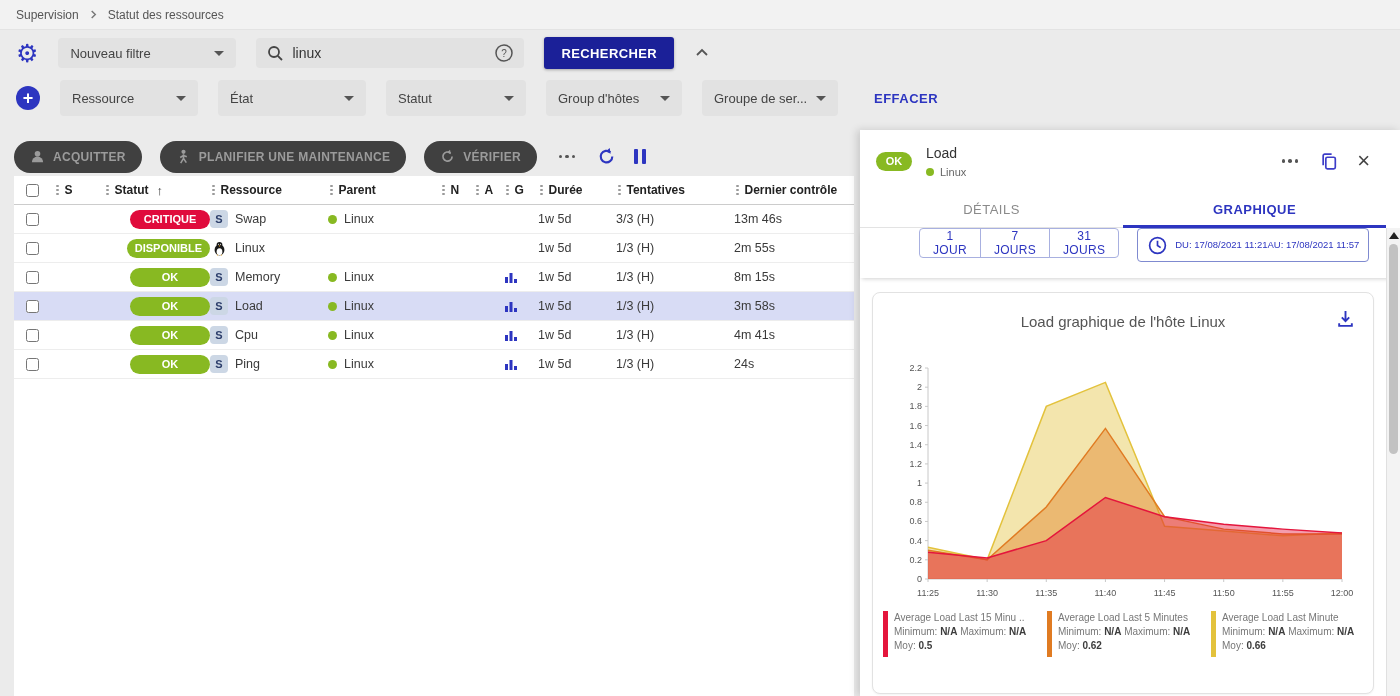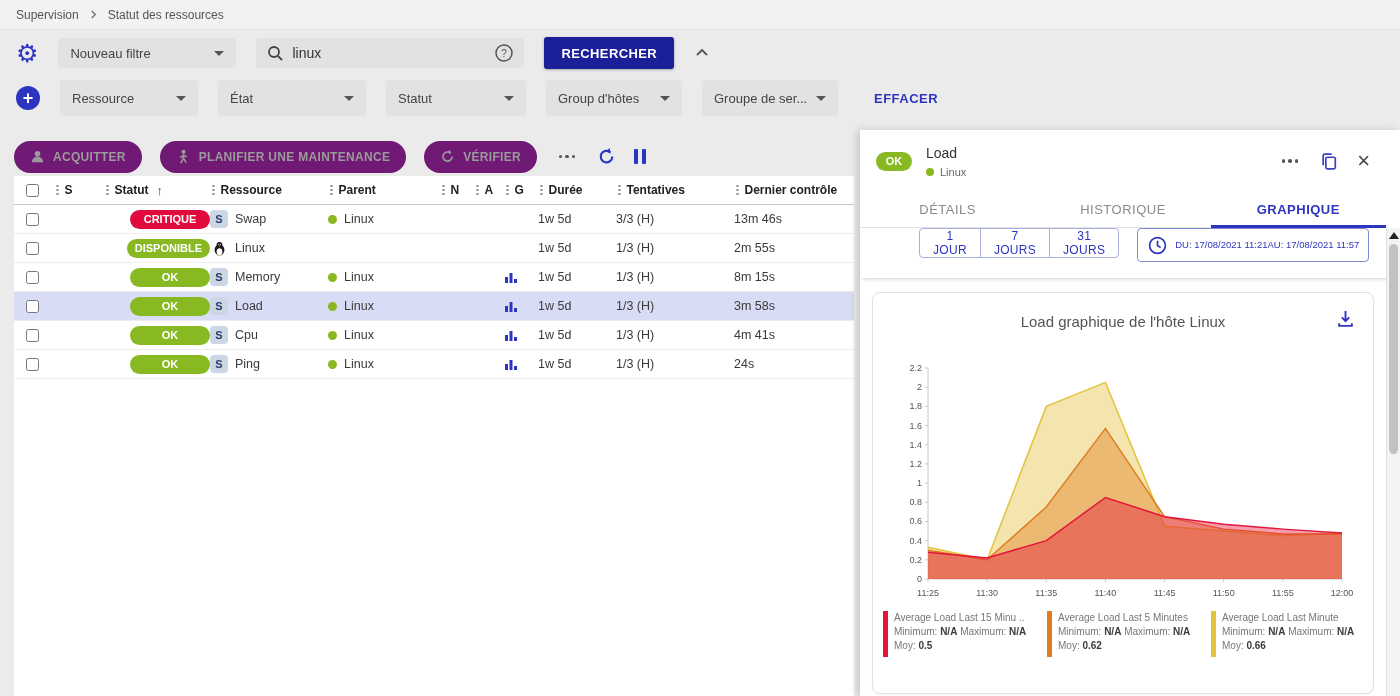--- a/index.html
+++ b/index.html
@@ -35,21 +35,21 @@
   #criteria-slot .criteria-select:nth-child(1){width:138px;}
   #criteria-slot .criteria-select:nth-child(2){width:148px;gap:26px;}
   #criteria-slot .criteria-select:nth-child(3){width:140px;}
   #criteria-slot .criteria-select:nth-child(4){width:136px;}
   #criteria-slot .criteria-select:nth-child(5){width:136px;}
   .link-clear{color:var(--accent); font-size:13px; font-weight:700; letter-spacing:.5px; margin-left:16px; cursor:pointer;}
 
   
   .left-wrap{position:absolute; top:137px; left:14px; width:840px; bottom:0;}
   .toolbar{height:39px; display:flex; align-items:center; gap:18px;}
-  .tb-btn{background:#701a75; color:#9b9b9b; border:none; border-radius:17px; height:32px; padding:0 16px;
+  .tb-btn{background:#404040; color:#9b9b9b; border:none; border-radius:17px; height:32px; padding:0 16px;
     font-size:12px; font-weight:bold; letter-spacing:.3px; display:flex; align-items:center; gap:8px;
     font-family:"Liberation Sans",sans-serif; cursor:default;}
   .dots{display:flex; gap:3px; cursor:pointer; padding:4px;}
   .dots i{width:3.5px; height:3.5px; border-radius:50%; background:#555;}
   .pause{display:flex; gap:4px; cursor:pointer;}
   .pause i{width:4px; height:15px; background:var(--accent); border-radius:1px;}
 
   .table{position:absolute; top:39px; left:0; right:0; bottom:0; background:#fff;}
   .thead,.trow{display:flex; align-items:center; height:29px;}
   .thead{border-bottom:1px solid #ccc; font-size:12px; font-weight:bold; color:#222;}
@@ -558,23 +558,20 @@
         </svg>
         <span class="close-x">×</span>
       </div>
     </div>
 
     <div class="tabs" id="tabs-slot">
   <div class="tab" data-active="false">
     <span>DÉTAILS</span>
   </div>
 
-  <div class="tab" data-active="false">
-    <span>HISTORIQUE</span>
-  </div>
 
   <div class="tab" data-active="true">
     <span>GRAPHIQUE</span>
   </div>
 </div>
 
     <div class="controls">
       <div id="ranges-slot">
   <button class="range-btn">1 JOUR</button>
 

